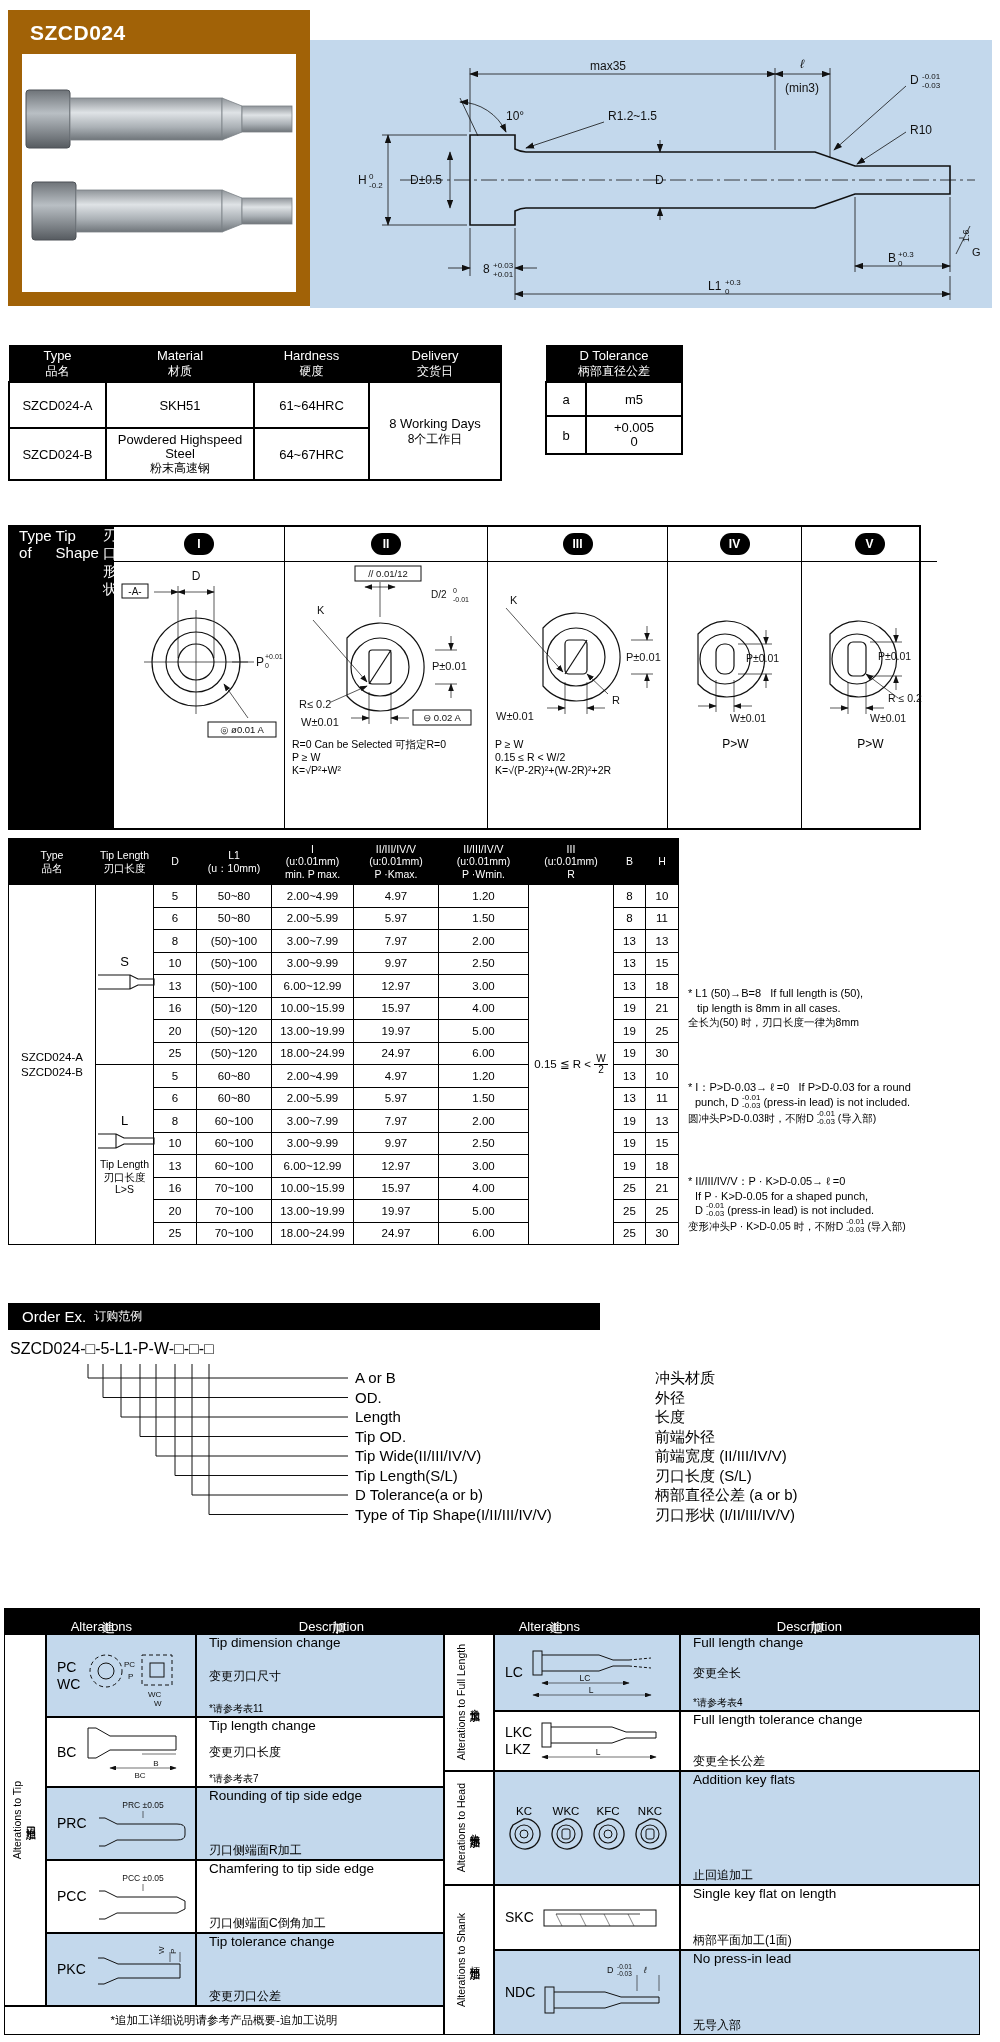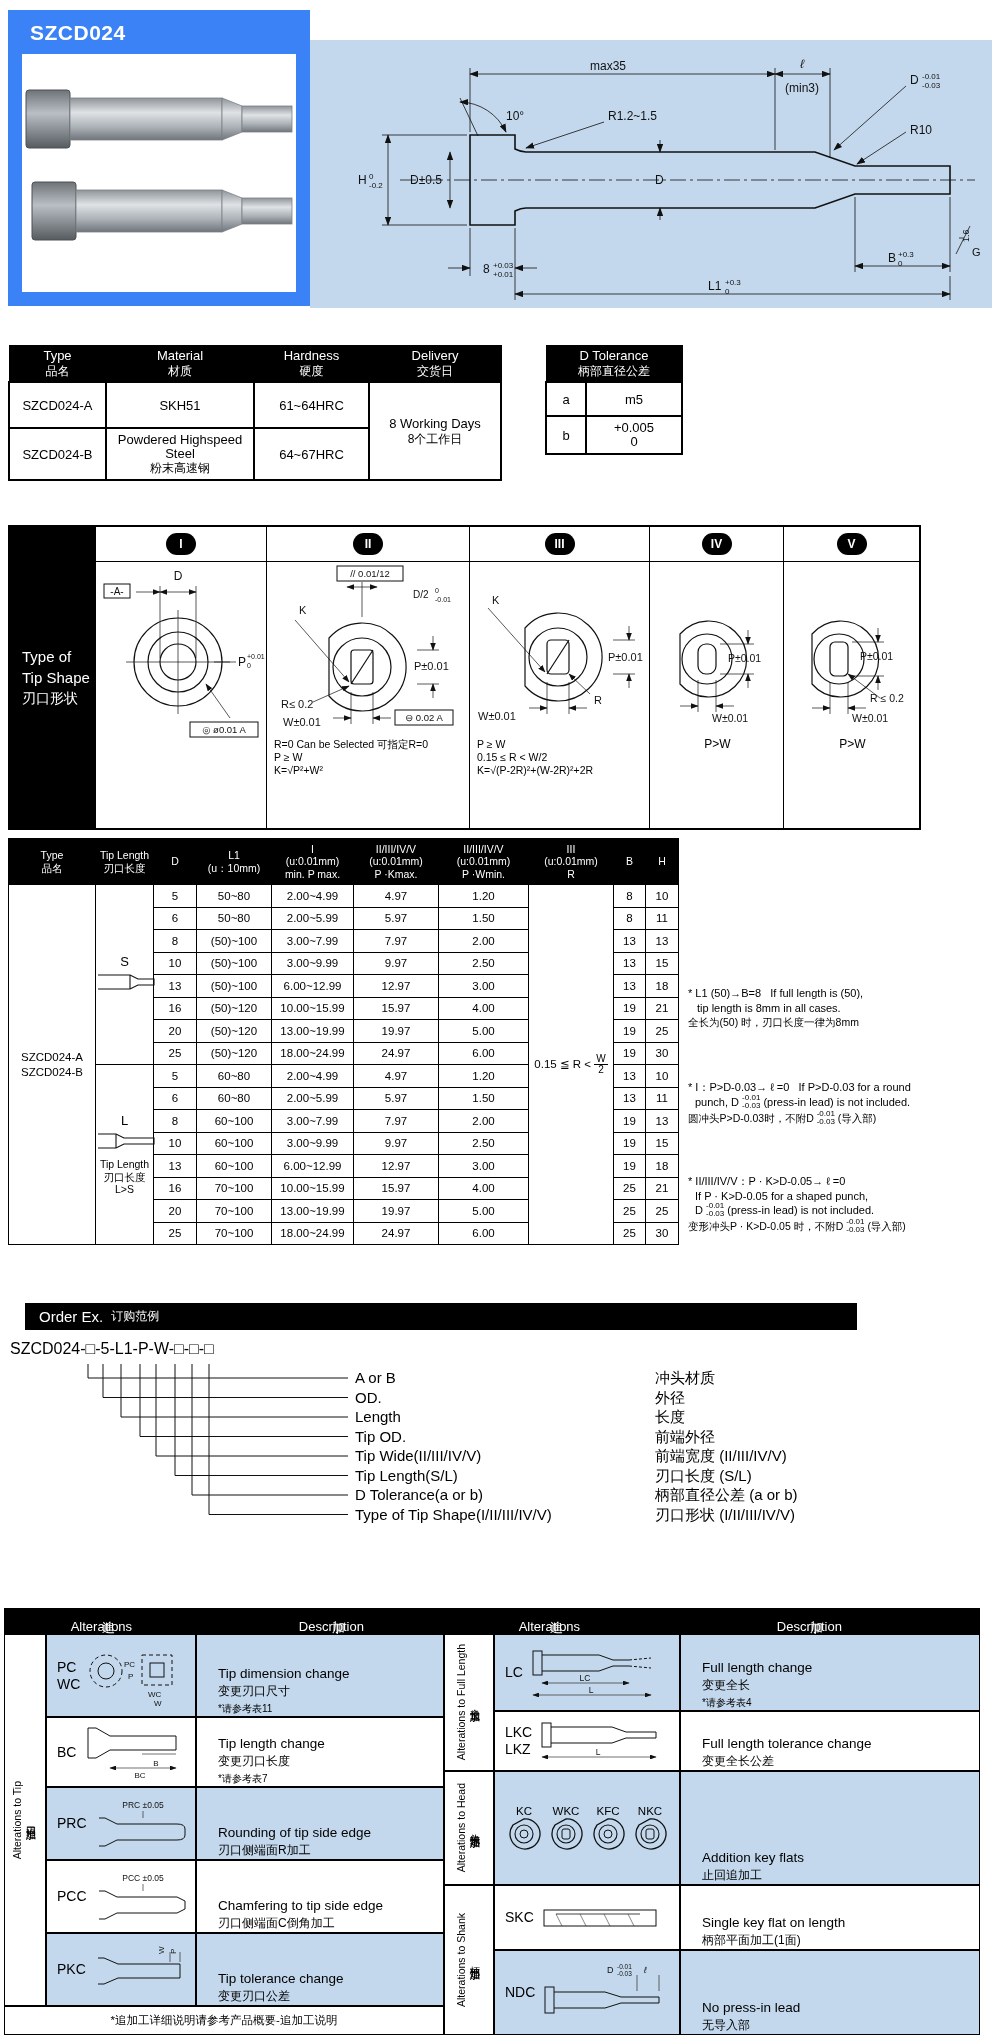--- a/index.html
+++ b/index.html
@@ -1,34 +1,34 @@
 <!DOCTYPE html>
 <html><head>
 <meta charset="utf-8">
 <style>
   html,body{margin:0;padding:0}
   body{width:1000px;height:2042px;position:relative;background:#fff;color:#000;
        font-family:"Liberation Sans",sans-serif;font-size:12px}
   .blk{position:absolute;box-sizing:border-box}
   svg text{font-family:"Liberation Sans",sans-serif;fill:#111}
   
-  .panel-photo{background:#3b82f6}
+  .panel-photo{background:#a16207}
   .panel-photo .ttl{color:#fff;font-size:21px;font-weight:bold;padding:11px 0 0 22px;letter-spacing:.5px}
   .photo-box{position:absolute;left:14px;top:44px;width:274px;height:238px;background:#fff}
   
   .panel-draw{background:#c3d8ec}
   
   table.tb{border-collapse:collapse;table-layout:fixed;text-align:center}
   table.tb th{background:#000;color:#fff;font-weight:normal;border:1px solid #000;padding:2px 0;font-size:13px;line-height:15px}
   table.tb td{border:2px solid #000;background:#fff;padding:2px;font-size:13px;line-height:15px}
   .zh{font-size:12px}
   .tol{display:inline-flex;flex-direction:column;font-size:8px;line-height:8px;text-align:left;vertical-align:middle;transform:translateY(-1px)}
   
   .tipshape{border:2px solid #000;display:flex}
-  .ts-label{background:#000;color:#fff;width:92px;display:flex;flex-direction:column;justify-content:center;padding-left:12px;gap:4px;font-size:15px}
+  .ts-label{background:#000;color:#fff;width:92px;display:flex;flex-direction:row;justify-content:center;padding-left:12px;gap:4px;font-size:15px}
   .ts-label .zh{font-size:14px}
   .ts-col{border-left:1.5px solid #000;display:flex;flex-direction:column}
   .ts-head{height:34px;border-bottom:1.5px solid #000;display:flex;align-items:center;justify-content:center}
   .badge{background:#000;color:#fff;border-radius:11px;min-width:22px;height:22px;display:inline-flex;align-items:center;justify-content:center;font-size:12px;font-weight:bold;padding:0 4px}
   .ts-notes{font-size:10.5px;line-height:13px;padding:0 5px 4px 7px}
   .ts-notes.ctr{text-align:center;font-size:12px}
   
   table.mt{border-collapse:collapse;table-layout:fixed;text-align:center;width:670px}
   table.mt th{background:#000;color:#fff;font-weight:normal;border:1px solid #000;font-size:10.5px;line-height:12.5px;padding:2px 0}
   table.mt td{border:1.5px solid #000;background:#fff;font-size:11.5px;height:21.5px;padding:0}
@@ -48,21 +48,21 @@
   .alt-hd{background:#000;color:#fff}
   .alt-hd span{position:absolute;top:5px;font-size:13px;transform:translateX(-50%)}
   .cell{position:absolute;border:1.5px solid #000;box-sizing:border-box}
   .blue{background:#c3d8ec}
   .white{background:#fff}
   .vtext-en{writing-mode:vertical-rl;transform:rotate(180deg);font-size:10.5px;line-height:11px}
   .vtext-zh{writing-mode:vertical-rl;text-orientation:upright;font-size:10.5px;letter-spacing:1px}
   .vcol{display:flex;align-items:center;justify-content:center;gap:2px}
   .codecell{display:flex;align-items:center;padding-left:10px;gap:6px}
   .code{font-size:14px;line-height:17px}
-  .desccell{display:flex;flex-direction:column;justify-content:flex-end;padding-left:21px;gap:2px}
+  .desccell{display:flex;flex-direction:column;justify-content:space-between;padding-left:12px;gap:2px}
   .desccell .en{font-size:13.5px}
   .desccell .zh{font-size:12px}
   .desccell .ref{font-size:10px}
   .footnote{display:flex;align-items:center;justify-content:center;font-size:11.5px}
   .kcgrid{display:flex;gap:8px;align-items:center;justify-content:center;width:100%}
   .kcitem{display:flex;flex-direction:column;align-items:center;font-size:11.5px}
 </style>
 </head>
 <body>
 
@@ -609,21 +609,21 @@
           <span>-0.01</span>
           <span>-0.03</span>
         </span> <span>(press-in lead) is not included.</span></div>
     <div class="zh"><span>变形冲头P · K&gt;D-0.05 时，不附D</span> <span class="tol">
           <span>-0.01</span>
           <span>-0.03</span>
         </span> <span>(导入部)</span></div>
   </div>
 </div>
 
-<div class="blk orderbar" style="left:25px;top:1303px;width:832px;height:27px">
+<div class="blk orderbar" style="left:8px;top:1303px;width:592px;height:27px">
   <span>Order Ex.</span>
   <span class="zh">订购范例</span>
 </div>
 <div class="blk ordercode" style="left:10px;top:1340px">SZCD024-□-5-L1-P-W-□-□-□</div>
 <svg class="blk" style="left:10px;top:1362px" width="345" height="168" viewBox="0 0 345 168" id="tree-svg">
     <path d="M78,2 V16 H338" fill="none" stroke="#111" stroke-width="1"></path>
     <path d="M93,2 V35.5 H338" fill="none" stroke="#111" stroke-width="1"></path>
     <path d="M111,2 V55 H338" fill="none" stroke="#111" stroke-width="1"></path>
     <path d="M130,2 V74.5 H338" fill="none" stroke="#111" stroke-width="1"></path>
     <path d="M146,2 V94 H338" fill="none" stroke="#111" stroke-width="1"></path>

